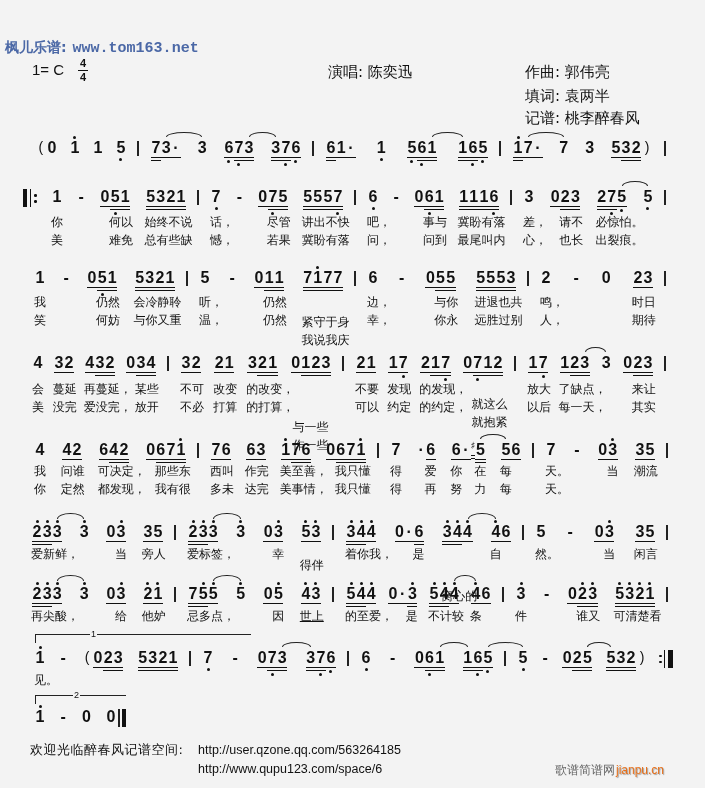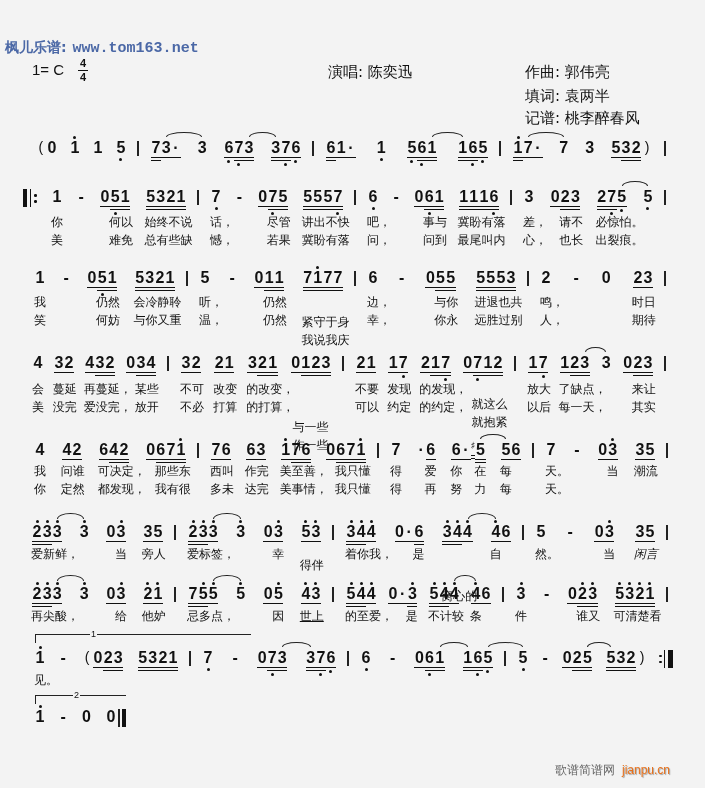--- a/index.html
+++ b/index.html
@@ -62,21 +62,21 @@
   .volta-label { position: absolute; top: -7px; font: 9px/12px "Liberation Sans", sans-serif; background: var(--paper, #f3f3f3); padding: 0 1px; }
   .volta-1 .volta-label { left: 54px; }
   .volta-2 .volta-label { left: 37px; }
 
   
   .footer-welcome { position: absolute; left: 30px; top: 742px; font-size: 13px; line-height: 16px; letter-spacing: 0.5px; white-space: nowrap; }
   .footer-url { position: absolute; left: 198px; font: 12.5px/16px "Liberation Sans", sans-serif; white-space: nowrap; }
   .footer-url.u1 { top: 742px; }
   .footer-url.u2 { top: 761px; }
   .wm-bottom { position: absolute; left: 555px; top: 762px; font-size: 12px; line-height: 16px; color: #666; white-space: nowrap; }
-  .wm-bottom .wm-domain { color: var(--orange, #e8701a); font-family: "Liberation Sans", sans-serif; margin-left: 7px; text-shadow: 1px 1px 1px rgba(0,0,0,0.35); }
+  .wm-bottom .wm-domain { color: var(--orange, #e8701a); font-family: "Liberation Sans", sans-serif; margin-left: 1px; text-shadow: 1px 1px 1px rgba(0,0,0,0.35); }
 </style>
 </head>
 <body>
 
 <div id="page">
 
   <div class="wm-top">
     <span>枫儿乐谱:</span><span class="wm-url">www.tom163.net</span>
   </div>
 
@@ -821,21 +821,21 @@
           <div class="tok">
             <span class="c digit rest u1">0</span>
             <span class="c digit u1 hi">3</span>
             <div class="ly" style="top: 23.5px; left: 9px;">
               <div class="ly-line">当</div>
             </div>
           </div>
           <div class="tok">
             <span class="c digit u1">3</span>
             <span class="c digit u1">5</span>
-            <div class="ly" style="top: 23.5px; left: -1px; font-style: italic;">
+            <div class="ly" style="top: 23.5px; left: -1px;">
               <div class="ly-line">闲言</div>
             </div>
           </div>
         </div>
         <div class="bar bar-single" style="left: 667px;"></div>
       </div>
       <div class="row" style="top: 584.5px;">
         <div class="measure" style="left: 19px; width: 156px;">
           <div class="tok">
             <span class="c digit u2 hi">2</span>
@@ -1069,17 +1069,20 @@
       <div class="slur" style="left: 467.5px; top: 512.5px; width: 28.3281px; height: 6px;"></div>
       <div class="slur" style="left: 57.2344px; top: 574.5px; width: 26.8438px; height: 6px;"></div>
       <div class="slur" style="left: 213.234px; top: 574.5px; width: 27.5px; height: 6px;"></div>
       <div class="slur" style="left: 454.188px; top: 574.5px; width: 21.6719px; height: 6px;"></div>
       <div class="slur" style="left: 282.312px; top: 641.5px; width: 28.4219px; height: 5px;"></div>
       <div class="slur" style="left: 439.656px; top: 641.5px; width: 28.0938px; height: 5px;"></div>
       <div class="slur" style="left: 487.938px; top: 641.5px; width: 35.1094px; height: 5px;"></div>
       <div class="slur" style="left: 587.406px; top: 641.5px; width: 23.4688px; height: 5px;"></div>
     </div>
 
+  <div class="footer-welcome">欢迎光临醉春风记谱空间:</div>
+  <div class="footer-url u1">http://user.qzone.qq.com/563264185</div>
+  <div class="footer-url u2">http://www.qupu123.com/space/6</div>
 
   <div class="wm-bottom">
     <span>歌谱简谱网</span><span class="wm-domain">jianpu.cn</span>
   </div>
 </div>
 
 </body></html>

